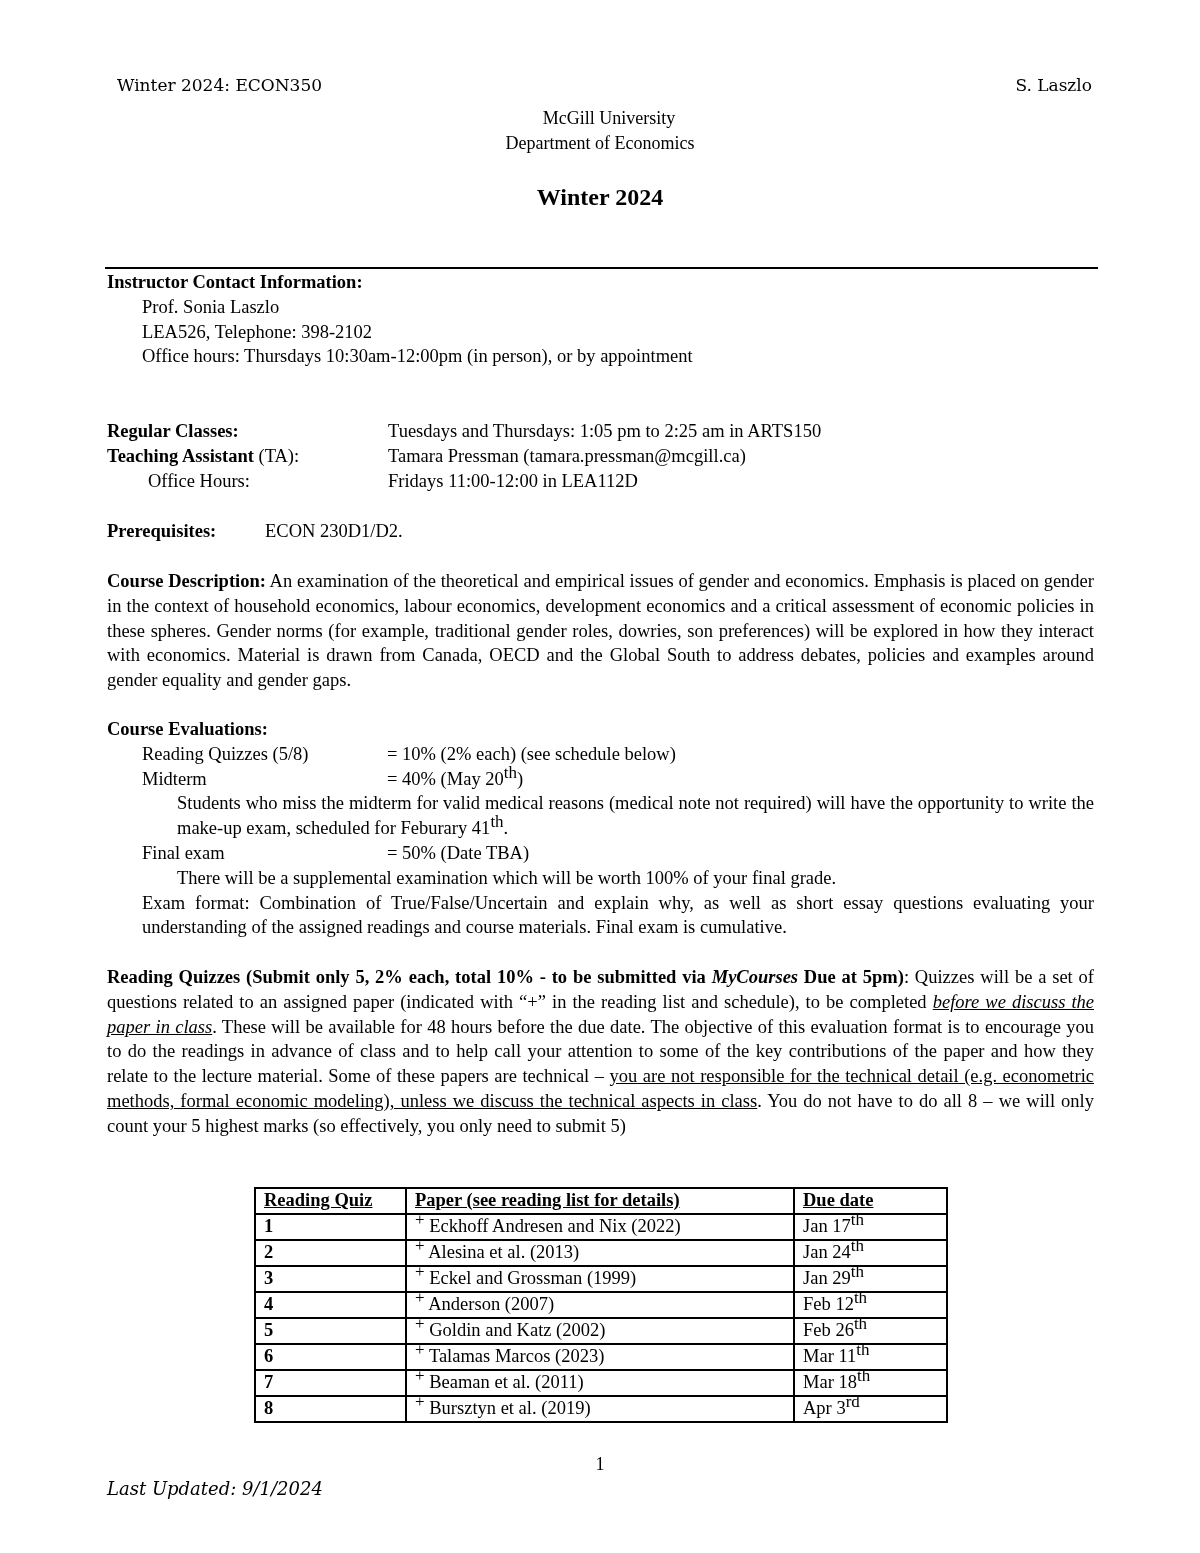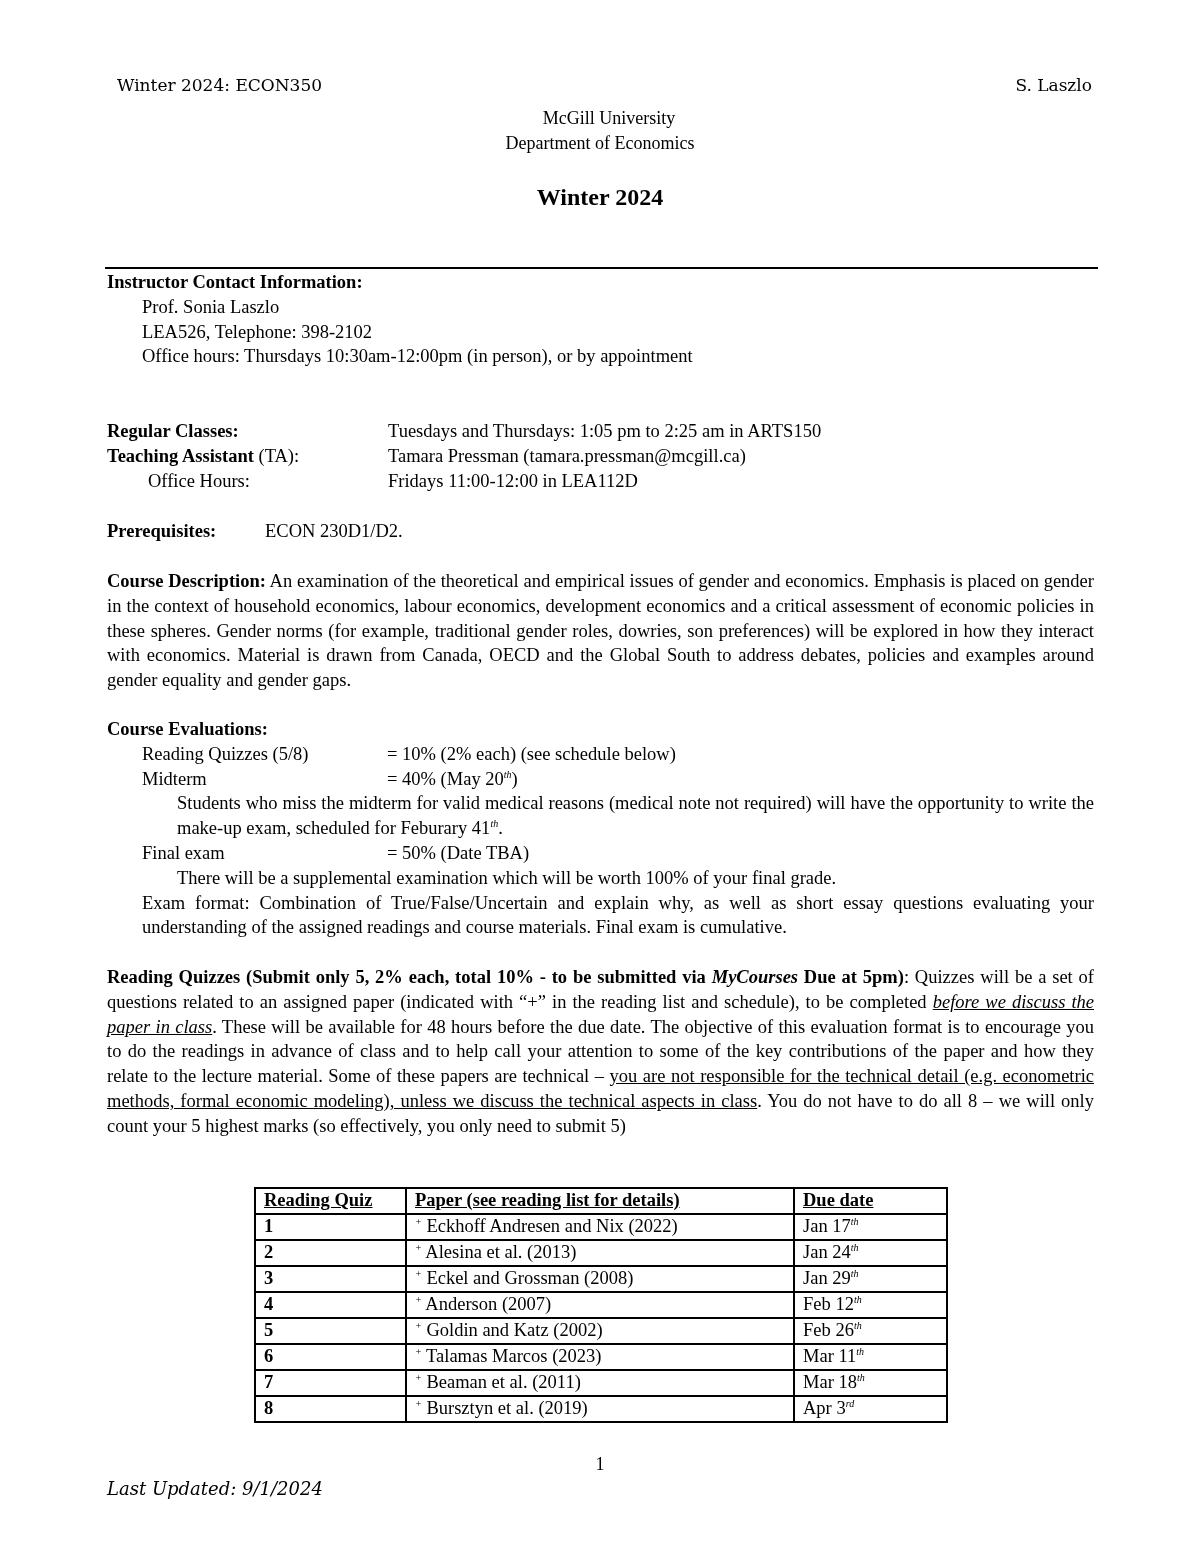--- a/index.html
+++ b/index.html
@@ -21,21 +21,21 @@
   .b { font-weight: bold; }
   .i { font-style: italic; }
   .u { text-decoration: underline; }
   .indent1 { padding-left: 35px; }
   .indent2 { padding-left: 70px; }
   .just { text-align: justify; }
   a.mail { color: #0000ee; text-decoration: underline; }
   .row { display: flex; }
   .lbl { width: 281px; flex: none; }
   .evlbl { width: 245px; flex: none; }
-  sup { font-size: 10px; line-height: 0; vertical-align: 7px; font-style: italic; }
+  sup { font-size: 17px; line-height: 0; vertical-align: 7px; }
   table.quiz {
     position: absolute; left: 254px; top: 1187px; width: 694px;
     border-collapse: collapse; font-size: 18.5px;
   }
   table.quiz td, table.quiz th {
     border: 2px solid #000; padding: 0 8px; height: 24px; line-height: 22px;
     text-align: left; vertical-align: top;
   }
   table.quiz th { font-weight: bold; text-decoration: underline; }
   table.quiz td.num { font-weight: bold; }
@@ -126,21 +126,21 @@
         <td><sup>+</sup> <span>Eckhoff Andresen and Nix (2022)</span></td>
         <td><span>Jan 17</span><sup>th</sup></td>
       </tr>
       <tr>
         <td class="num">2</td>
         <td><sup>+</sup> <span>Alesina et al. (2013)</span></td>
         <td><span>Jan 24</span><sup>th</sup></td>
       </tr>
       <tr>
         <td class="num">3</td>
-        <td><sup>+</sup> <span>Eckel and Grossman (2008)</span></td>
+        <td><sup>+</sup> <span>Eckel and Grossman (1999)</span></td>
         <td><span>Jan 29</span><sup>th</sup></td>
       </tr>
       <tr>
         <td class="num">4</td>
         <td><sup>+</sup> <span>Anderson (2007)</span></td>
         <td><span>Feb 12</span><sup>th</sup></td>
       </tr>
       <tr>
         <td class="num">5</td>
         <td><sup>+</sup> <span>Goldin and Katz (2002)</span></td>

